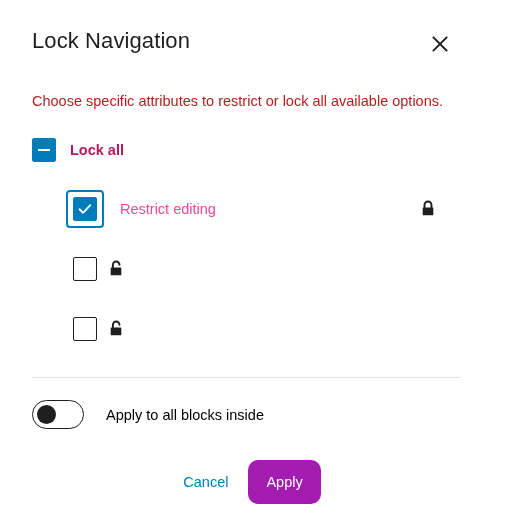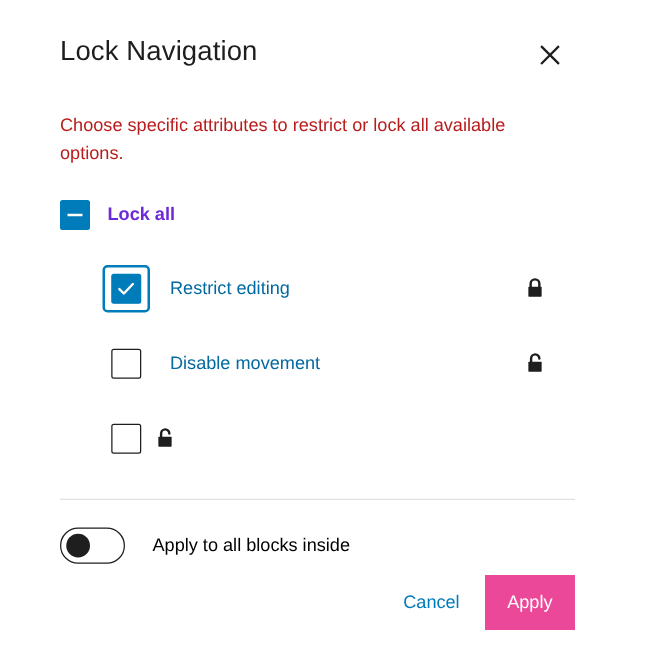--- a/index.html
+++ b/index.html
@@ -15,21 +15,20 @@
     overflow: hidden;
   }
 
   .modal {
     position: relative;
     width: 484px;
     height: 528px;
     box-sizing: border-box;
     display: flex;
     flex-direction: column;
-    padding-left: 16px;
   }
 
   
   .modal-header {
     display: flex;
     align-items: flex-start;
     justify-content: space-between;
     padding: 22px 24px 0 32px;
   }
   .modal-title {
@@ -95,21 +94,21 @@
   }
   .cb-indeterminate .dash {
     width: 12px;
     height: 2px;
     background: #ffffff;
     display: block;
   }
   .lock-all-label {
     font-size: 14.5px;
     font-weight: 600;
-    color: #6d28d9;
+    color: #be185d;
     line-height: 20px;
   }
 
   
   .attr-list {
     padding-left: 34px;
     padding-right: 8px;
   }
   .attr-row {
     display: flex;
@@ -143,21 +142,21 @@
     justify-content: center;
   }
   .cb-box.checked {
     background: #007cba;
     border-color: #007cba;
   }
   .cb-box svg { display: block; }
 
   .attr-label {
     font-size: 14.5px;
-    color: #0369a1;
+    color: #ec4899;
     line-height: 20px;
     margin-left: 16px;
     flex: 1;
   }
   .lock-icon {
     width: 24px;
     height: 24px;
     flex: none;
     display: flex;
     align-items: center;
@@ -202,43 +201,43 @@
     font-size: 14.5px;
     color: #000000;
     margin-left: 22px;
     line-height: 20px;
   }
 
   
   .modal-footer {
     display: flex;
     align-items: center;
-    justify-content: flex-end;
+    justify-content: center;
     gap: 8px;
     padding: 0 24px 24px 32px;
   }
   .btn-cancel {
     background: transparent;
     border: none;
     color: #007cba;
     font-size: 14.5px;
     font-family: inherit;
     padding: 10px 12px;
     border-radius: 2px;
     cursor: pointer;
     line-height: 20px;
   }
   .btn-apply {
-    background: #ec4899;
+    background: #a21caf;
     border: none;
     color: #ffffff;
     font-size: 14.5px;
     font-family: inherit;
     padding: 12px 18px;
-    border-radius: 0;
+    border-radius: 10px;
     cursor: pointer;
     line-height: 20px;
   }
 </style>
 </head>
 <body>
 
 <div class="modal">
 
   <div class="modal-header">
@@ -281,21 +280,20 @@
             <path d="M8.2 10.5 V7.6 a3.8 3.8 0 0 1 7.6 0 V10.5" stroke="#1e1e1e" stroke-width="2.1" fill="none" stroke-linecap="round"></path>
             <rect x="6.2" y="10.3" width="11.6" height="8.6" rx="0.6" fill="#1e1e1e"></rect>
           </svg>
         </span>
       </div>
 
       <div class="attr-row">
         <span class="cb-wrap">
           <span class="cb-box"></span>
         </span>
-        <span class="attr-label">Disable movement</span>
         <span class="lock-icon">
           <svg width="22" height="22" viewBox="0 0 24 24" aria-hidden="true">
             <path d="M8.6 10.3 V7.4 a3.6 3.6 0 0 1 7.2 0" stroke="#1e1e1e" stroke-width="2.1" fill="none" stroke-linecap="round"></path>
             <rect x="6.2" y="10.3" width="11.6" height="8.6" rx="0.6" fill="#1e1e1e"></rect>
           </svg>
         </span>
       </div>
 
       <div class="attr-row">
         <span class="cb-wrap">

